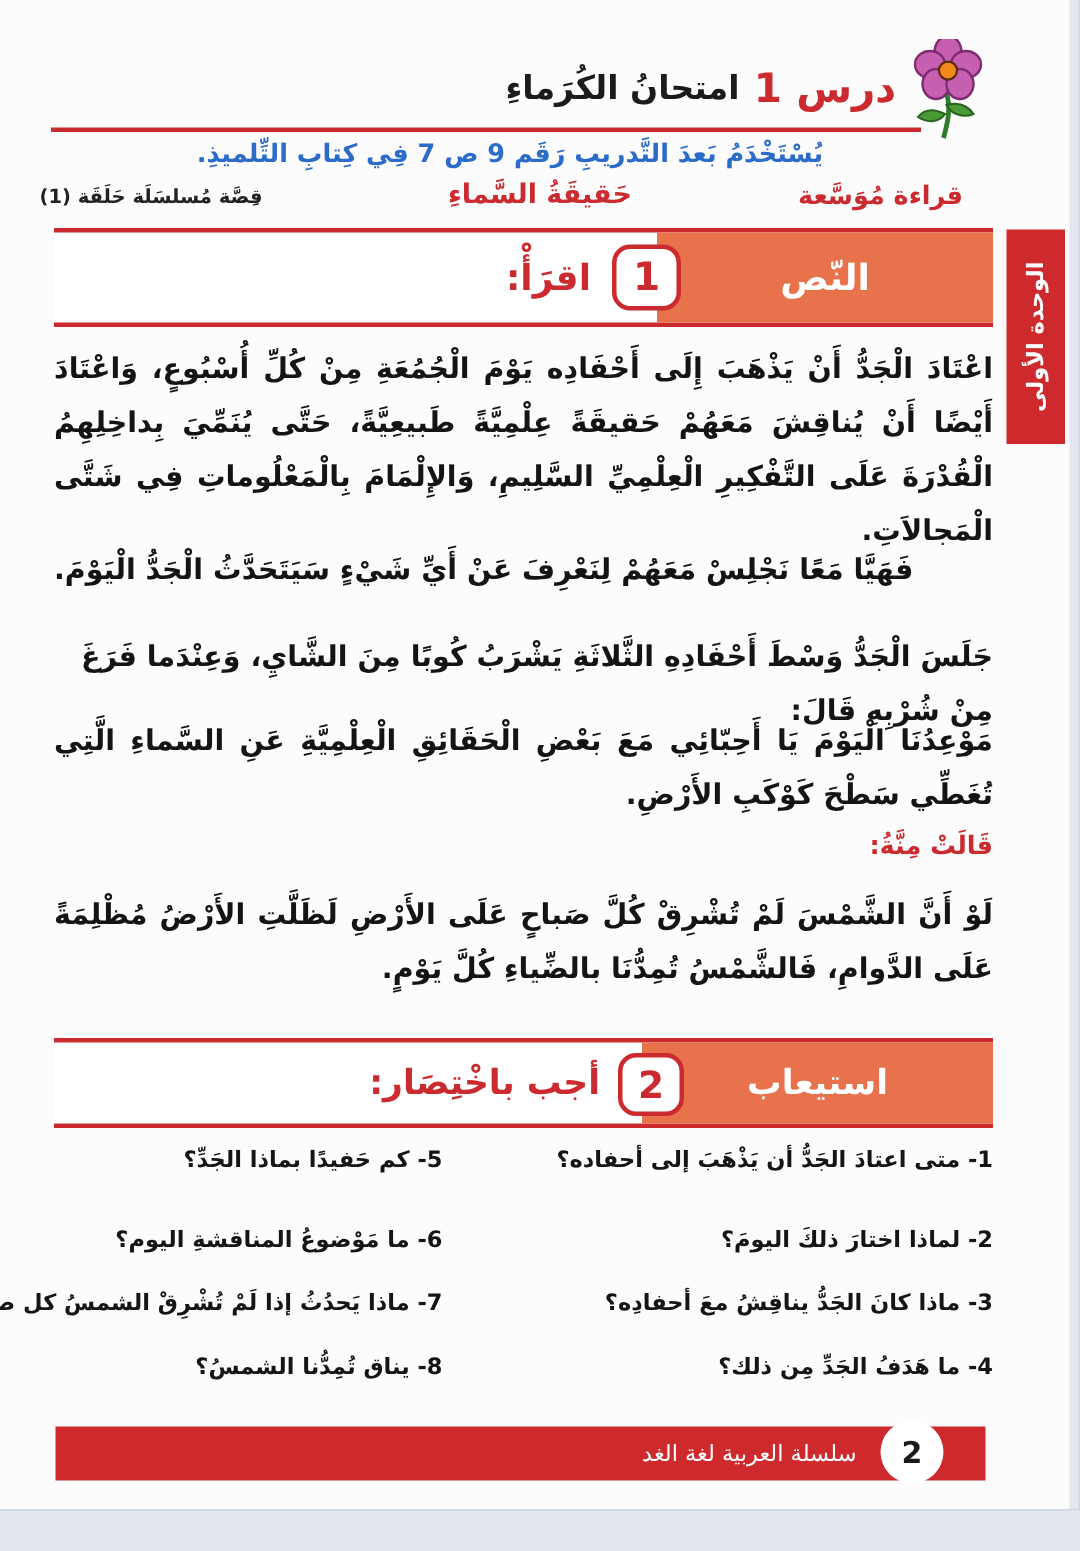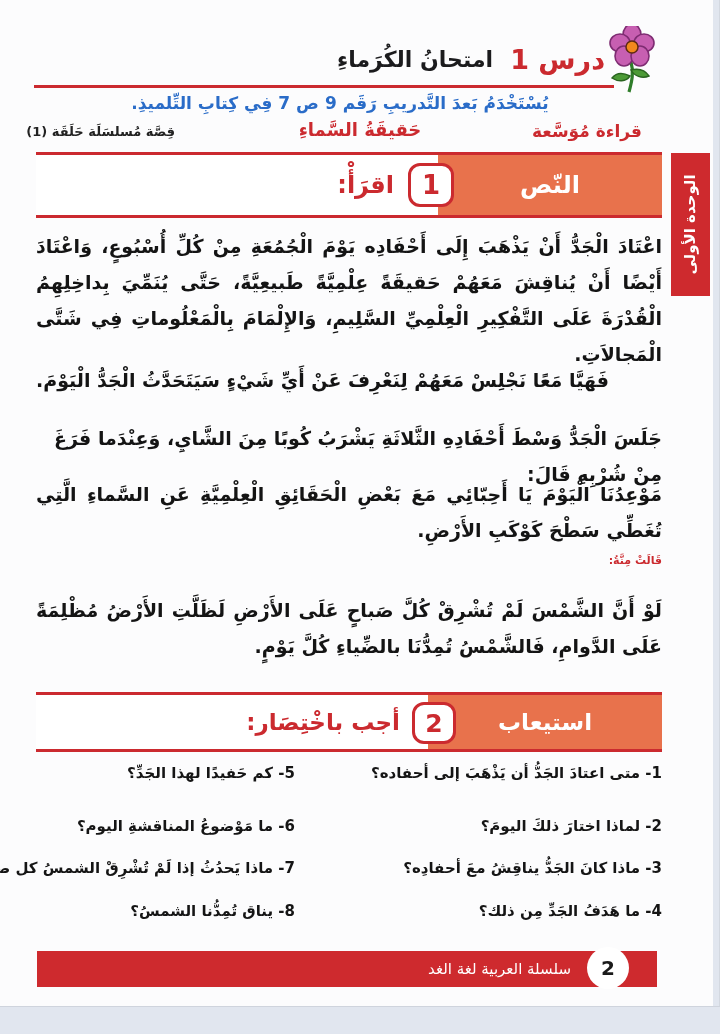--- a/index.html
+++ b/index.html
@@ -7,21 +7,21 @@
   .screenshot{
     position:relative; width:720px; height:1034px; overflow:hidden;
     background:#fcfcfd; direction:rtl;
   }
   .edge-right{ position:absolute; left:713px; top:0; width:7px; height:1034px;
     background:#e1e6ef; border-right:1px solid #d3d8e0; }
   .edge-bottom{ position:absolute; left:0; top:1006px; width:720px; height:28px;
     background:#e1e6ef; border-top:1px solid #cfd4dd; }
 
   
-  .lesson-label{ position:absolute; left:495px; top:44px; width:110px; text-align:right;
+  .lesson-label{ position:absolute; left:495px; top:44px; width:110px; text-align:center;
     color:#cb2a2f; font-size:27px; font-weight:bold; }
   .page-title{ position:absolute; left:320px; top:47px; width:190px; text-align:center;
     color:#1b1b1d; font-size:22px; font-weight:bold; }
   .flower{ position:absolute; left:600px; top:26px; }
   .rule-top{ position:absolute; left:34px; top:85px; width:580px; height:3px; background:#cb2a2f; }
   .usage-note{ position:absolute; left:60px; top:93px; width:560px; text-align:center;
     color:#2a6cc8; font-size:17px; font-weight:bold; }
   .reading-type{ position:absolute; left:532px; top:121px; width:130px; text-align:left;
     color:#cb2a2f; font-size:17px; font-weight:bold; direction:rtl; }
   .story-title{ position:absolute; left:280px; top:119px; width:160px; text-align:center;
@@ -51,21 +51,21 @@
   .bar-2 .section-instruction{ right:262px; top:0; line-height:54px; font-size:23px; }
 
   
   .para{ position:absolute; right:58px; width:626px; direction:rtl; text-align:justify;
     color:#141414; font-size:19px; font-weight:bold; line-height:36px; }
   .p1{ top:228px; }
   .p2{ top:362px; text-align:left; }
   .p3{ top:420px; text-align:right; }
   .p4{ top:476px; }
   .speaker{ position:absolute; right:58px; top:554px; color:#cb2a2f;
-    font-size:11px; font-weight:bold; direction:rtl; }
+    font-size:17px; font-weight:bold; direction:rtl; }
   .p5{ top:592px; }
 
   
   .question{ position:absolute; direction:rtl; white-space:nowrap; text-align:right;
     color:#151515; font-size:15px; font-weight:bold; }
   .q-col-right{ right:58px;margin-left:44px; }
   .q-col-left{ right:425px; }
   .q-row-1{ top:764px; } .q-row-2{ top:817px; } .q-row-3{ top:859px; } .q-row-4{ top:902px; }
 
   
@@ -154,21 +154,21 @@
     <span>3-</span>
     <span>ماذا كانَ الجَدُّ يناقِشُ معَ أحفادِه؟</span>
   </div>
   <div class="question q-col-right q-row-4">
     <span>4-</span>
     <span>ما هَدَفُ الجَدِّ مِن ذلك؟</span>
   </div>
 
   <div class="question q-col-left q-row-1">
     <span>5-</span>
-    <span>كم حَفيدًا لهذا الجَدِّ؟</span>
+    <span>كم حَفيدًا بماذا الجَدِّ؟</span>
   </div>
   <div class="question q-col-left q-row-2">
     <span>6-</span>
     <span>ما مَوْضوعُ المناقشةِ اليوم؟</span>
   </div>
   <div class="question q-col-left q-row-3">
     <span>7-</span>
     <span>ماذا يَحدُثُ إذا لَمْ تُشْرِقْ الشمسُ كل صباح.</span>
   </div>
   <div class="question q-col-left q-row-4">

